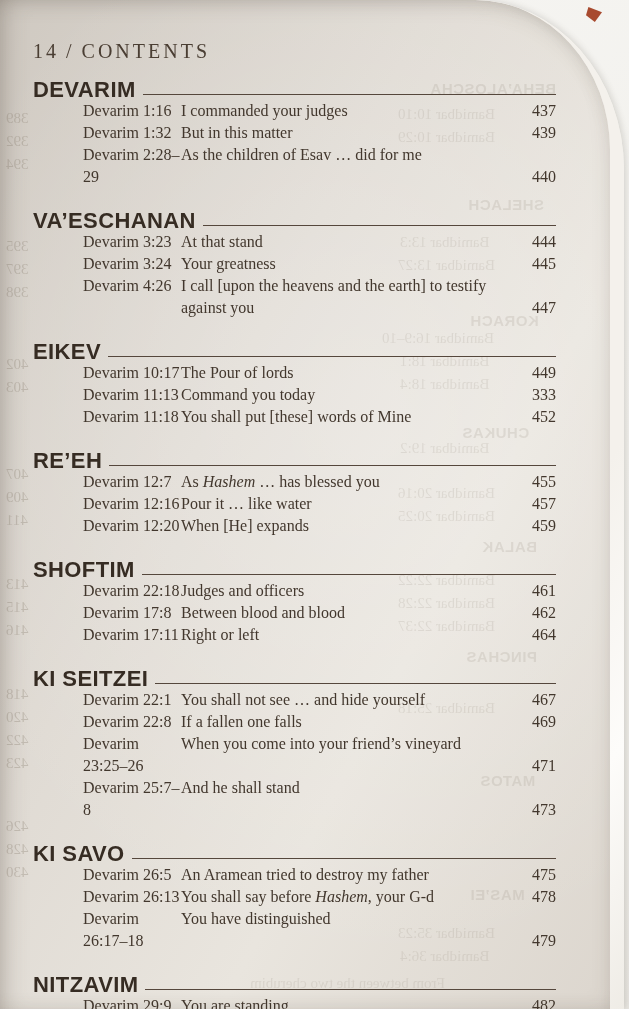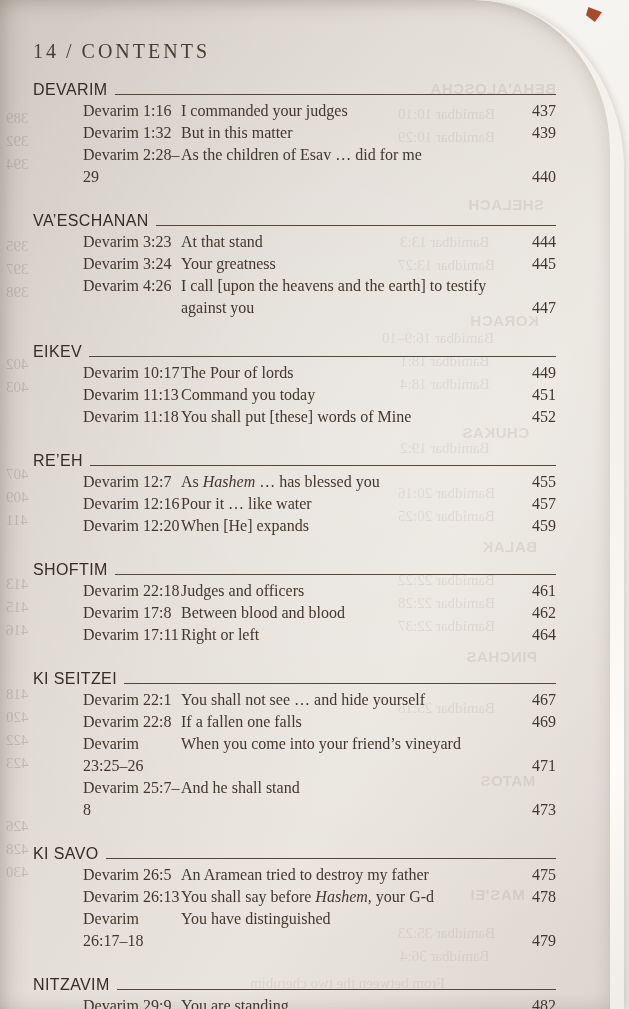--- a/index.html
+++ b/index.html
@@ -48,22 +48,22 @@
   .ghost.line{font-size:15px;opacity:.14;font-family:"Liberation Serif",serif;}
   
   .pg-header{position:relative;font-size:20px;letter-spacing:3px;color:#4a3e33;font-weight:normal;}
   .pg-header .sep{margin:0 7px;}
   
   .toc{position:relative;margin-top:10px;}
   .toc-section{margin-top:21px;}
   .toc-section:first-child{margin-top:15px;}
   .sec-head{display:flex;align-items:flex-end;height:22px;}
   .sec-title{
-    font-family:"Liberation Sans",sans-serif;font-weight:normal;
-    font-size:16px;letter-spacing:.4px;color:var(--ink-head);line-height:20px;
+    font-family:"Liberation Sans",sans-serif;font-weight:bold;
+    font-size:22px;letter-spacing:.4px;color:var(--ink-head);line-height:20px;
   }
   .sec-rule{flex:1;border-bottom:1.6px solid var(--rule);margin:0 0 5px 7px;}
   .toc-entry{display:flex;line-height:22px;font-size:16px;}
   .entry-ref{width:148px;flex:0 0 148px;padding-left:50px;align-self:flex-start;}
   .entry-desc{flex:1;padding-right:8px;}
   .entry-desc i{font-style:italic;}
   .entry-page{width:46px;flex:0 0 46px;text-align:right;align-self:flex-end;}
 </style>
 </head>
 <body>
@@ -176,21 +176,21 @@
             <span class="sec-rule"></span>
           </div>
           <div class="toc-entry">
             <span class="entry-ref">Devarim 10:17</span>
             <span class="entry-desc">The Pour of lords</span>
             <span class="entry-page">449</span>
           </div>
           <div class="toc-entry">
             <span class="entry-ref">Devarim 11:13</span>
             <span class="entry-desc">Command you today</span>
-            <span class="entry-page">451</span>
+            <span class="entry-page">333</span>
           </div>
           <div class="toc-entry">
             <span class="entry-ref">Devarim 11:18</span>
             <span class="entry-desc">You shall put [these] words of Mine</span>
             <span class="entry-page">452</span>
           </div>
         </section>
         <section class="toc-section">
           <div class="sec-head">
             <span class="sec-title">RE’EH</span>

